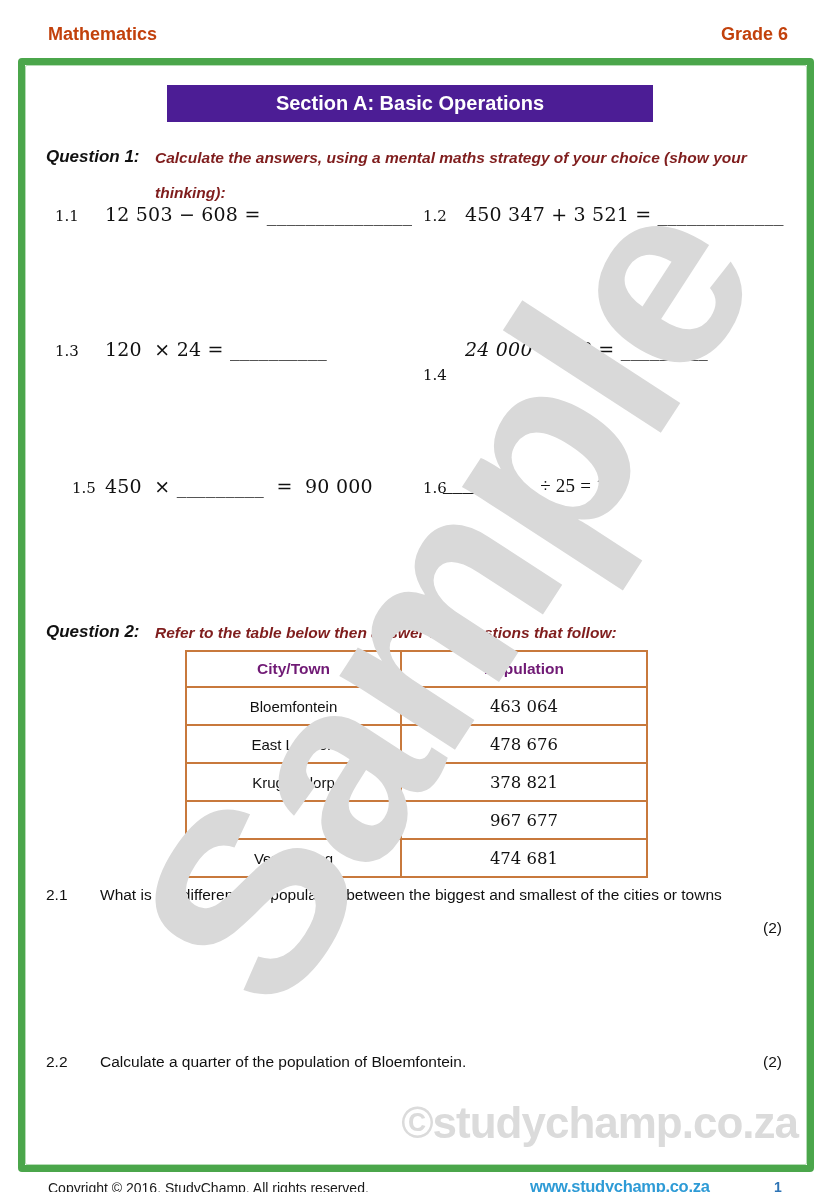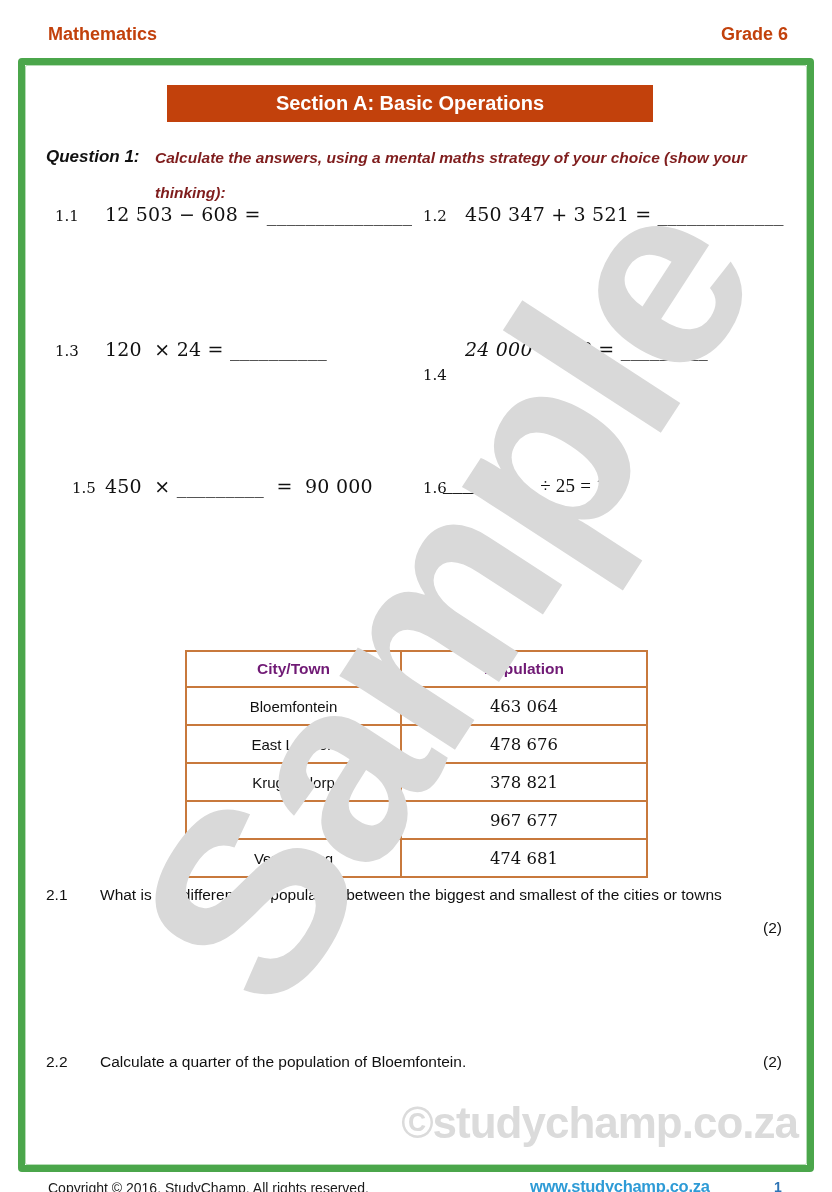--- a/index.html
+++ b/index.html
@@ -19,21 +19,21 @@
     position:absolute; left:18px; top:58px; width:796px; height:1114px;
     border:7px solid #4BA64B; border-radius:4px; z-index:8; pointer-events:none;
   }
   .frame-inner {
     position:absolute; left:25px; top:65px; width:782px; height:1100px;
     border:1px solid #6dbb6d; border-radius:2px; z-index:8; pointer-events:none; opacity:.5;
   }
   
   .banner {
     position:absolute; left:167px; top:85px; width:486px; height:37px;
-    background:#c2410c; color:#ffffff; font-weight:bold; font-size:20px;
+    background:#4c1d95; color:#ffffff; font-weight:bold; font-size:20px;
     display:flex; align-items:center; justify-content:center; z-index:2;
   }
   
   .q-header { position:absolute; left:46px; width:744px; display:flex; z-index:1; }
   .q-label { font-weight:bold; font-size:17px; width:109px; flex:none; line-height:33px; color:#111;font-style:italic; }
   .q-instruction { font-style:italic; font-size:15.5px; line-height:35px; color:#7f1d1d;font-weight:bold; }
   
   .qnum { position:absolute; font-family:"DejaVu Serif", serif; font-size:15px; color:#111; z-index:1; }
   .qeq  { position:absolute; font-family:"DejaVu Serif", serif; font-size:19px; color:#111; letter-spacing:.2px; z-index:1; white-space:pre; }
   
@@ -103,20 +103,24 @@
   <span class="qnum" style="left:55px;  top:342px;">1.3</span>
   <span class="qeq" style="left:105px; top:338px;">120  × 24 = __________</span>
   <span class="qnum" style="left:423px; top:342px;margin-top:24px;">1.4</span>
   <span class="qeq" style="left:465px; top:338px;font-style:italic;">24 000  ÷ 80 = _________</span>
 
   <span class="qnum" style="left:72px;  top:479px;">1.5</span>
   <span class="qeq" style="left:105px; top:475px;">450  × _________  =  90 000</span>
   <span class="qnum" style="left:423px; top:479px;">1.6</span>
   <span class="qeq" style="left:443px; top:475px;font-family:Liberation Serif, serif;">_________  ÷ 25 = 100</span>
 
+  <div class="q-header" style="top:615px;">
+    <span class="q-label">Question 2:</span>
+    <span class="q-instruction">Refer to the table below then answer the questions that follow:</span>
+  </div>
 
   <table class="pop-table">
     <thead>
       <tr>
         <th>City/Town</th>
         <th>Population</th>
       </tr>
     </thead>
     <tbody>
       <tr>

